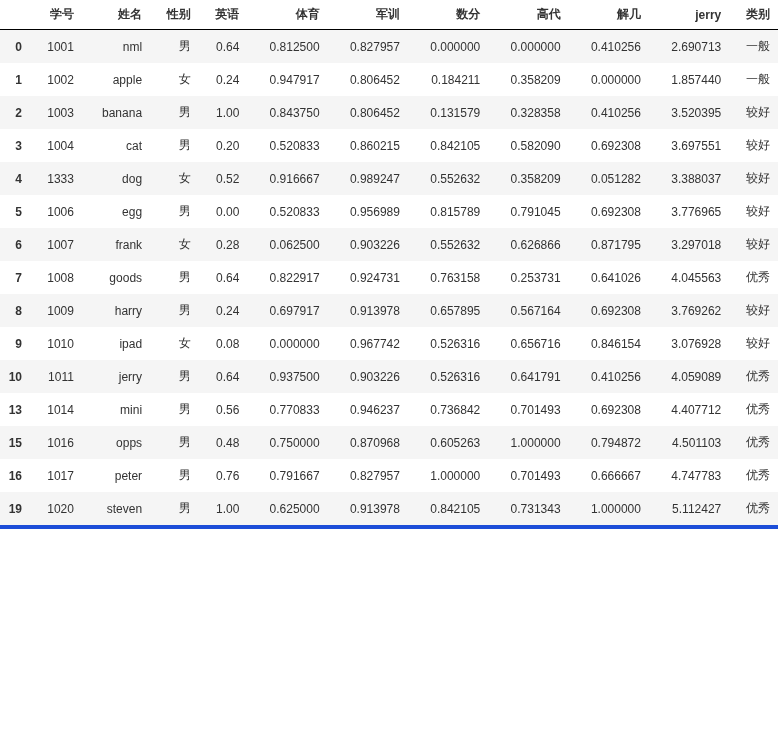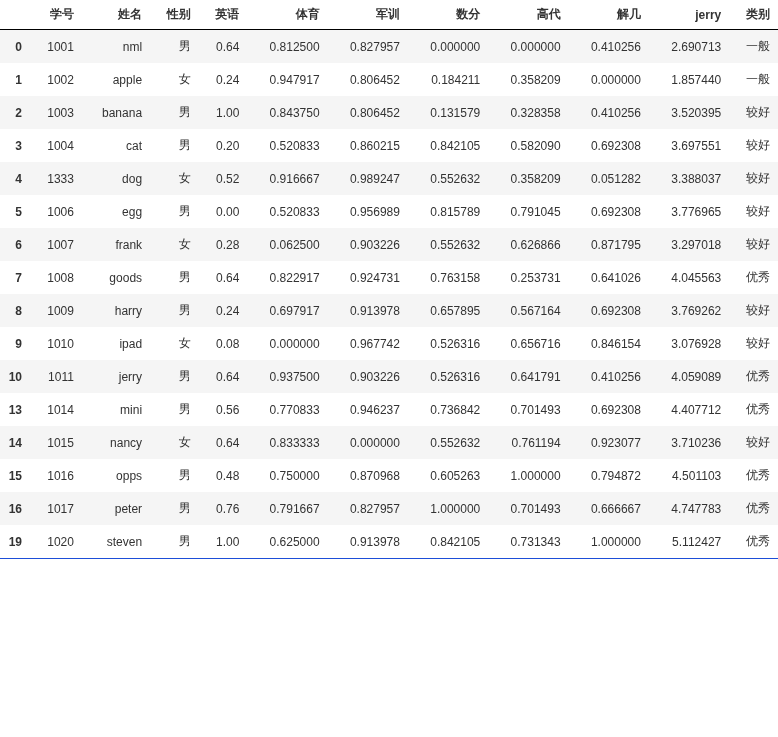--- a/index.html
+++ b/index.html
@@ -30,21 +30,21 @@
       text-align: right;
       white-space: nowrap;
       border: none;
     }
     tbody th {
       font-weight: bold;
     }
     tbody tr:nth-child(odd) { background: #f5f5f5; }
     tbody tr:nth-child(even) { background: #ffffff; }
     tbody tr:last-child td, tbody tr:last-child th {
-      border-bottom: 1px solid #1d4ed8;
+      border-bottom: 4px solid #1d4ed8;
     }
     .idx-col { width: 30px; }
     .watermark {
       position: absolute;
       right: 40px;
       bottom: 8px;
       color: rgba(200,200,200,0.6);
       font-size: 12px;
       pointer-events: none;
       letter-spacing: 0.5px;
@@ -235,34 +235,20 @@
           <td>0.56</td>
           <td>0.770833</td>
           <td>0.946237</td>
           <td>0.736842</td>
           <td>0.701493</td>
           <td>0.692308</td>
           <td>4.407712</td>
           <td>优秀</td>
         </tr>
         <tr>
-          <th>14</th>
-          <td>1015</td>
-          <td>nancy</td>
-          <td>女</td>
-          <td>0.64</td>
-          <td>0.833333</td>
-          <td>0.000000</td>
-          <td>0.552632</td>
-          <td>0.761194</td>
-          <td>0.923077</td>
-          <td>3.710236</td>
-          <td>较好</td>
-        </tr>
-        <tr>
           <th>15</th>
           <td>1016</td>
           <td>opps</td>
           <td>男</td>
           <td>0.48</td>
           <td>0.750000</td>
           <td>0.870968</td>
           <td>0.605263</td>
           <td>1.000000</td>
           <td>0.794872</td>

